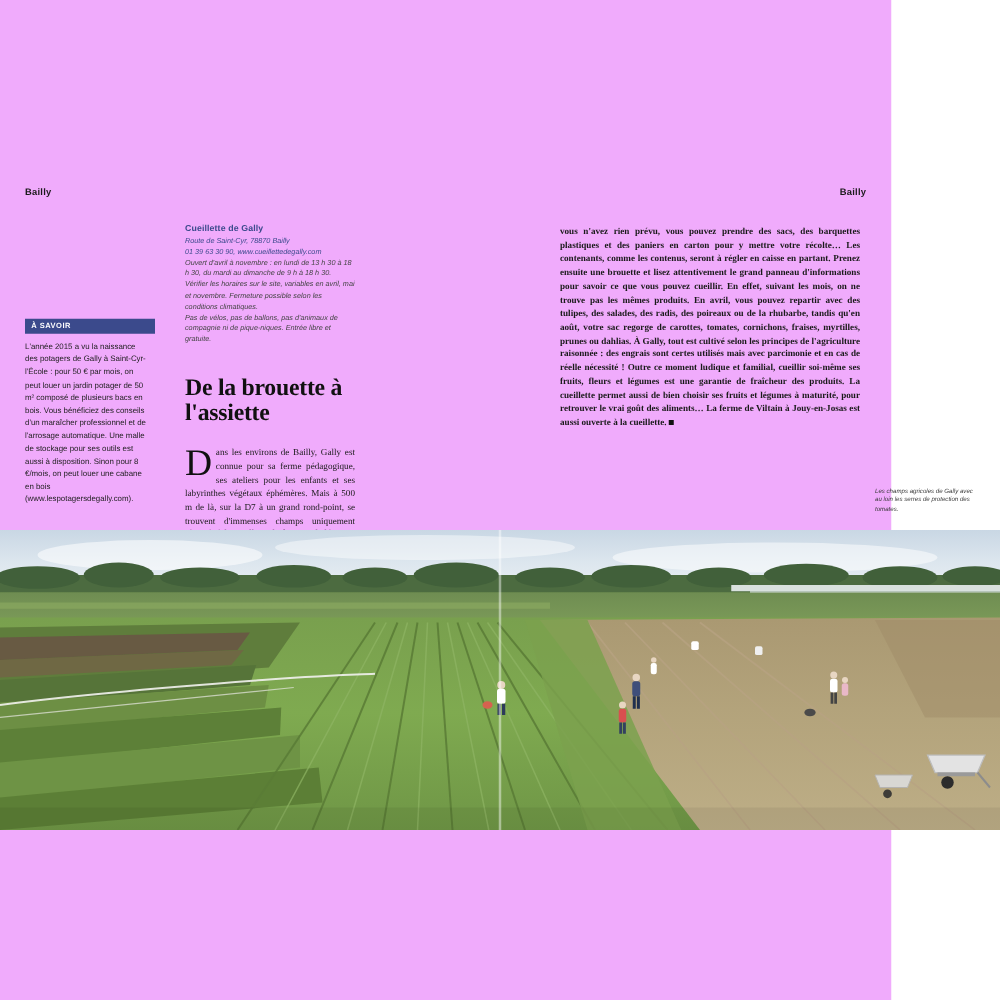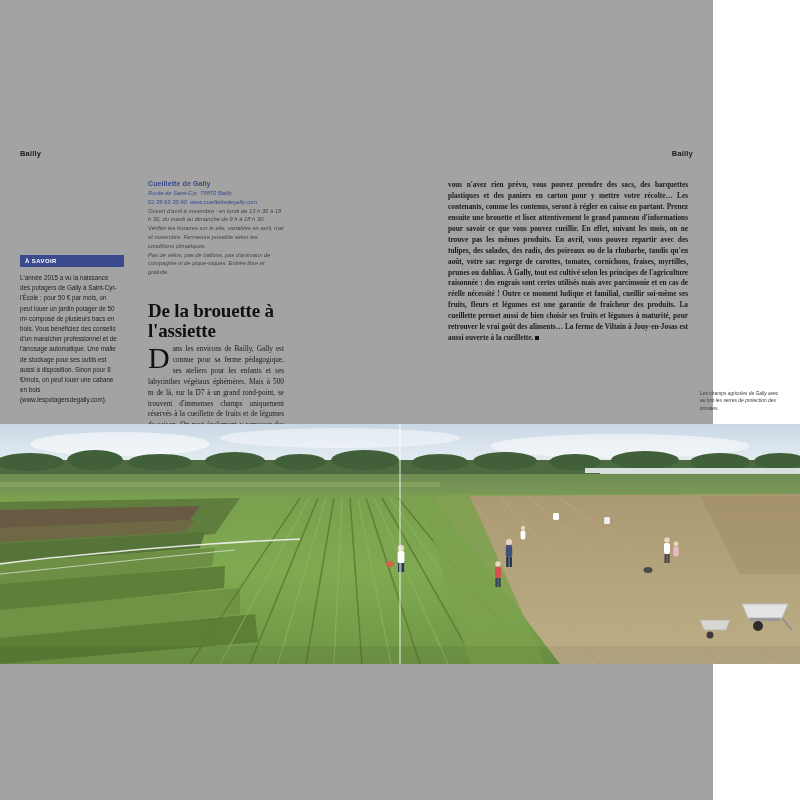--- a/index.html
+++ b/index.html
@@ -11,21 +11,21 @@
     width: 800px;
     height: 800px;
     font-family: "Liberation Serif", serif;
     color: #1a1a1a;
     overflow: hidden;
   }
   .page {
     position: relative;
     width: 713px;
     height: 800px;
-    background: #a3a3a3;
+    background: #f0abfc;
   }
 
   
   .running-head {
     position: absolute;
     font-family: "Liberation Sans", sans-serif;
     font-size: 7.5px;
     font-weight: bold;
     letter-spacing: 0.2px;
     color: #1a1a1a;
@@ -89,21 +89,21 @@
     color: #3b4a8c;
   }
   .kicker-lines .grey {
     color: #444;
     font-style: italic;
   }
   .headline {
     font-family: "Liberation Serif", serif;
     font-size: 19px;
     line-height: 1.05;
-    margin: 24px 0 3px 0;
+    margin: 24px 0 16px 0;
     color: #111;
     letter-spacing: -0.2px;
   }
   .body-text {
     font-family: "Liberation Serif", serif;
     font-size: 7.3px;
     line-height: 1.50;
     text-align: justify;
     color: #1a1a1a;
     hyphens: auto;

